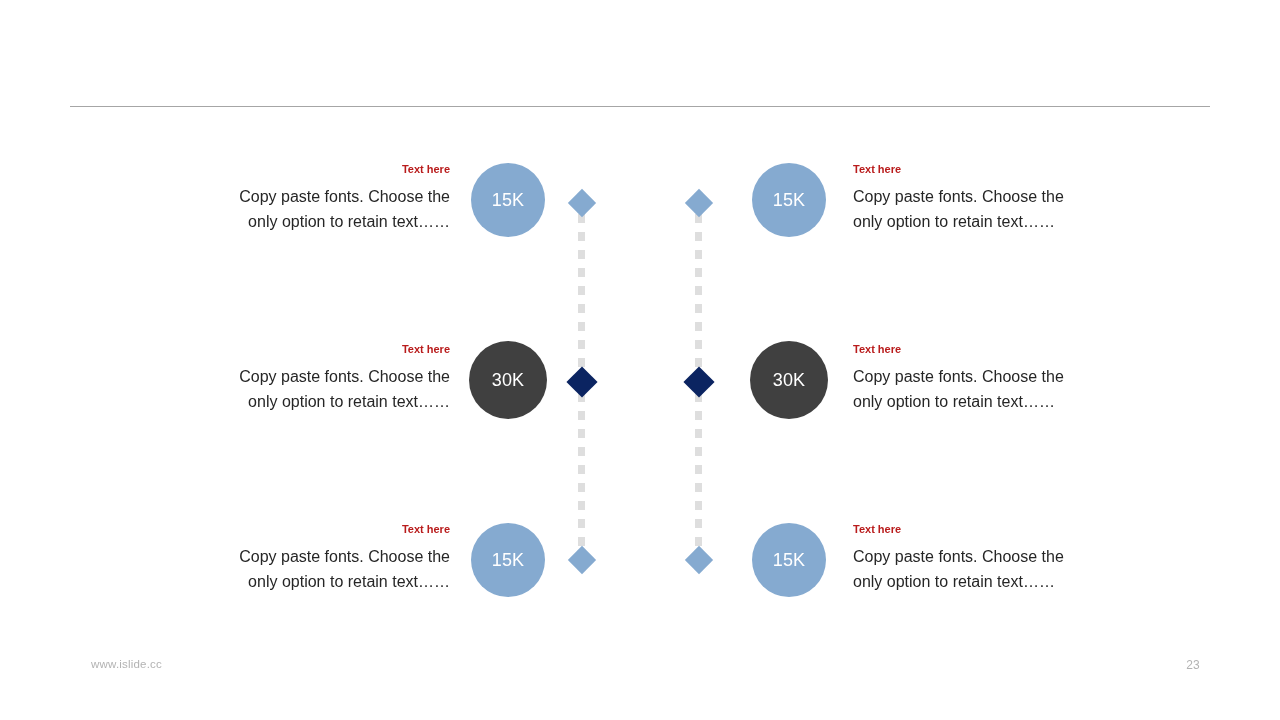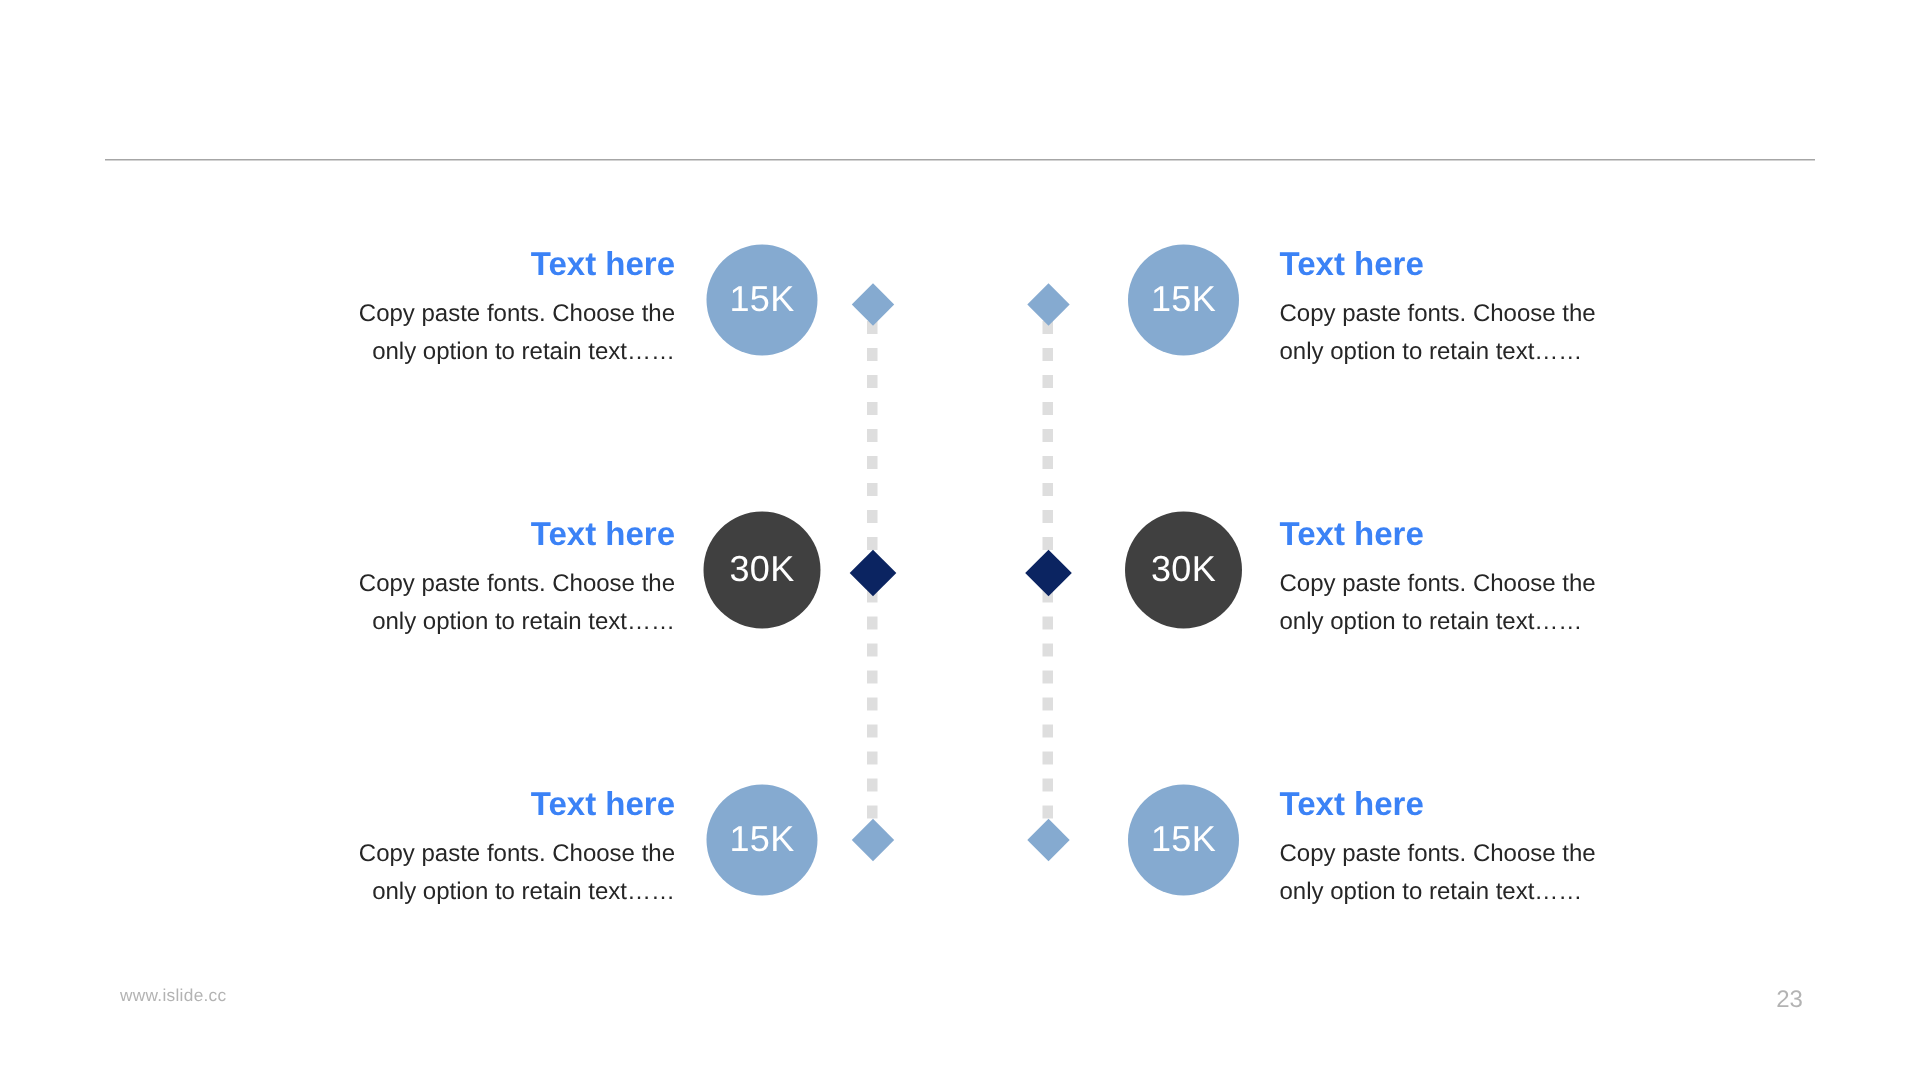--- a/index.html
+++ b/index.html
@@ -56,68 +56,68 @@
   .diamond.dark  { background: #0b2461; }
 
   
   .circle {
     position: absolute;
     border-radius: 50%;
     display: flex;
     align-items: center;
     justify-content: center;
     color: #ffffff;
-    font-size: 24px;
+    font-size: 18px;
     font-weight: 400;
     letter-spacing: 0.2px;
     line-height: 1;
   }
   .circle.light { background: #85aad0; }
   .circle.dark  { background: #404040; }
 
   
   .textblock {
     position: absolute;
     width: 224px;
   }
   .textblock.left  { text-align: right; }
   .textblock.right { text-align: left; }
 
   .tb-title {
-    font-size: 22px;
+    font-size: 11px;
     font-weight: bold;
-    color: #3b82f6;
+    color: #b91c1c;
     line-height: 1.2;
     margin: 0 0 9px 0;
     white-space: nowrap;
   }
   .tb-body {
     font-size: 16px;
     font-weight: 400;
     color: #262626;
     line-height: 1.55;
     margin: 0;
   }
 
   
   .footer-url {
     position: absolute;
-    left: 80px;
+    left: 91px;
     top: 658px;
     font-size: 11.5px;
     color: #b3b3b3;
     letter-spacing: 0.2px;
   }
   .footer-page {
     position: absolute;
     left: 1178px;
     top: 658px;
     width: 30px;
     text-align: center;
-    font-size: 16px;
+    font-size: 12px;
     color: #b3b3b3;
   }
 </style>
 </head>
 <body>
 
 <div id="slide">
 
   <div class="header-rule"></div>
 

